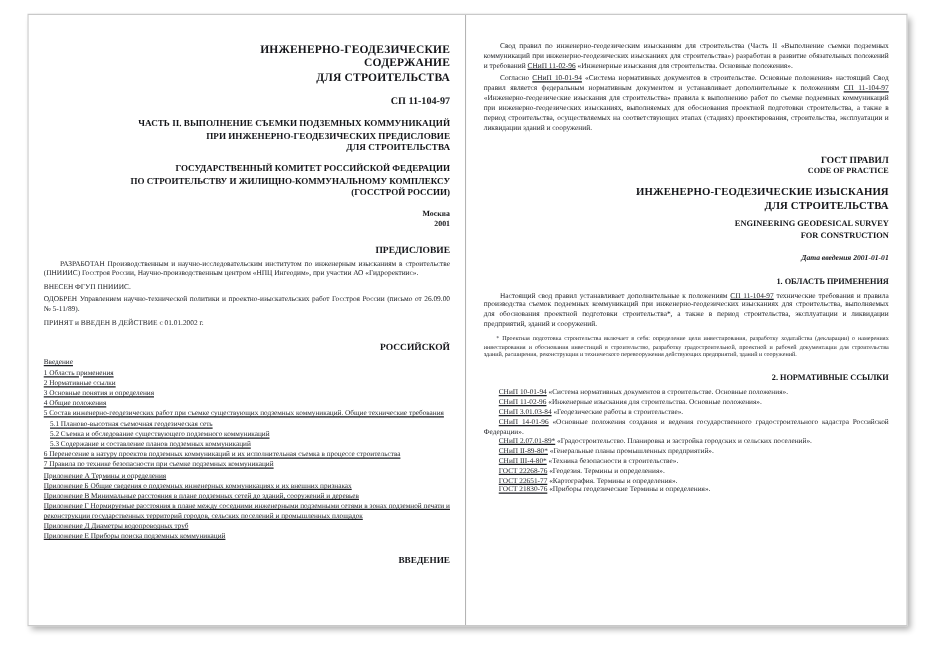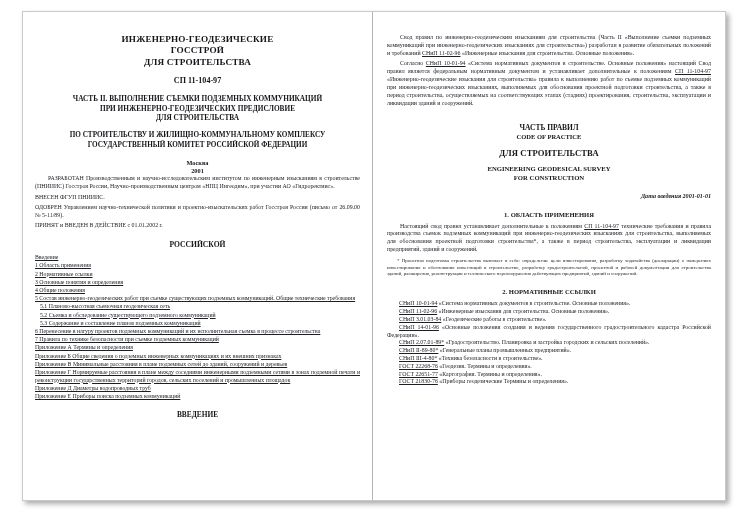--- a/index.html
+++ b/index.html
@@ -42,21 +42,21 @@
   .page-left {
     width: 350px;
     padding: 22px 12px 10px 12px;
     border-right: 1px solid #b4b4b4;
   }
   .page-right {
     width: 352px;
     padding: 22px 14px 10px 14px;
   }
   
-  .t-center { text-align: center; }
+  .t-center { text-align: right; }
   .t-right  { text-align: right; }
 
   .title-main {
     font-weight: bold;
     font-size: 9.2px;
     line-height: 11.4px;
     letter-spacing: 0.15px;
     color: #15161a;
   }
   .title-code {
@@ -200,42 +200,44 @@
 </head>
 <body>
 
 <div id="viewport">
   <div class="spread">
 
     <div class="page page-left">
 
       <div class="t-center title-main">
         <div>ИНЖЕНЕРНО-ГЕОДЕЗИЧЕСКИЕ</div>
-        <div>ГОССТРОЙ</div>
+        <div>СОДЕРЖАНИЕ</div>
         <div>ДЛЯ СТРОИТЕЛЬСТВА</div>
       </div>
 
       <div class="t-center title-code">СП 11-104-97</div>
 
       <div class="t-center title-part">
         <div>ЧАСТЬ II. ВЫПОЛНЕНИЕ СЪЕМКИ ПОДЗЕМНЫХ КОММУНИКАЦИЙ</div>
         <div>ПРИ ИНЖЕНЕРНО-ГЕОДЕЗИЧЕСКИХ ПРЕДИСЛОВИЕ</div>
         <div>ДЛЯ СТРОИТЕЛЬСТВА</div>
       </div>
 
       <div class="t-center title-org">
+        <div>ГОСУДАРСТВЕННЫЙ КОМИТЕТ РОССИЙСКОЙ ФЕДЕРАЦИИ</div>
         <div>ПО СТРОИТЕЛЬСТВУ И ЖИЛИЩНО-КОММУНАЛЬНОМУ КОМПЛЕКСУ</div>
-        <div>ГОСУДАРСТВЕННЫЙ КОМИТЕТ РОССИЙСКОЙ ФЕДЕРАЦИИ</div>
+        <div>(ГОССТРОЙ РОССИИ)</div>
       </div>
 
       <div class="t-center city">
         <div>Москва</div>
         <div>2001</div>
       </div>
 
+      <div class="t-center sec-head">ПРЕДИСЛОВИЕ</div>
 
       <p class="para">РАЗРАБОТАН Производственным и научно-исследовательским институтом по инженерным изысканиям в строительстве (ПНИИИС) Госстроя России, Научно-производственным центром «НПЦ Ингеодим», при участии АО «Гидроректиис».</p>
       <p class="para para-noind">ВНЕСЕН ФГУП ПНИИИС.</p>
       <p class="para para-noind">ОДОБРЕН Управлением научно-технической политики и проектно-изыскательских работ Госстроя России (письмо от 26.09.00 № 5-11/89).</p>
       <p class="para para-noind">ПРИНЯТ и ВВЕДЕН В ДЕЙСТВИЕ с 01.01.2002 г.</p>
 
       <div class="t-center sec-head">РОССИЙСКОЙ</div>
 
       <div class="toc" id="toc-list">
           <div class="toc-item"><span class="u">Введение</span></div>
@@ -260,24 +262,25 @@
       <div class="t-center intro-head">ВВЕДЕНИЕ</div>
     </div>
 
     <div class="page page-right">
 
       <p class="para" id="lead1">Свод правил по инженерно-геодезическим изысканиям для строительства (Часть II «Выполнение съемки подземных коммуникаций при инженерно-геодезических изысканиях для строительства») разработан в развитие обязательных положений и требований <span class="lnk">СНиП 11-02-96</span> «Инженерные изыскания для строительства. Основные положения».</p>
       <p class="para" id="lead2">Согласно <span class="lnk">СНиП 10-01-94</span> «Система нормативных документов в строительстве. Основные положения» настоящий Свод правил является федеральным нормативным документом и устанавливает дополнительные к положениям <span class="lnk">СП 11-104-97</span> «Инженерно-геодезические изыскания для строительства» правила к выполнению работ по съемке подземных коммуникаций при инженерно-геодезических изысканиях, выполняемых для обоснования проектной подготовки строительства, а также в период строительства, осуществляемых на соответствующих этапах (стадиях) проектирования, строительства, эксплуатации и ликвидации зданий и сооружений.</p>
 
       <div class="spacer-s"></div>
 
-      <div class="t-center sp-title">ЧАСТЬ ПРАВИЛ</div>
+      <div class="t-center sp-title">ГОСТ ПРАВИЛ</div>
       <div class="t-center sp-title-en">CODE OF PRACTICE</div>
 
       <div class="t-center sp-big">
+        <div>ИНЖЕНЕРНО-ГЕОДЕЗИЧЕСКИЕ ИЗЫСКАНИЯ</div>
         <div>ДЛЯ СТРОИТЕЛЬСТВА</div>
       </div>
 
       <div class="t-center sp-big-en">
         <div>ENGINEERING GEODESICAL SURVEY</div>
         <div>FOR CONSTRUCTION</div>
       </div>
 
       <div class="t-right date-line">Дата введения 2001-01-01</div>
 

